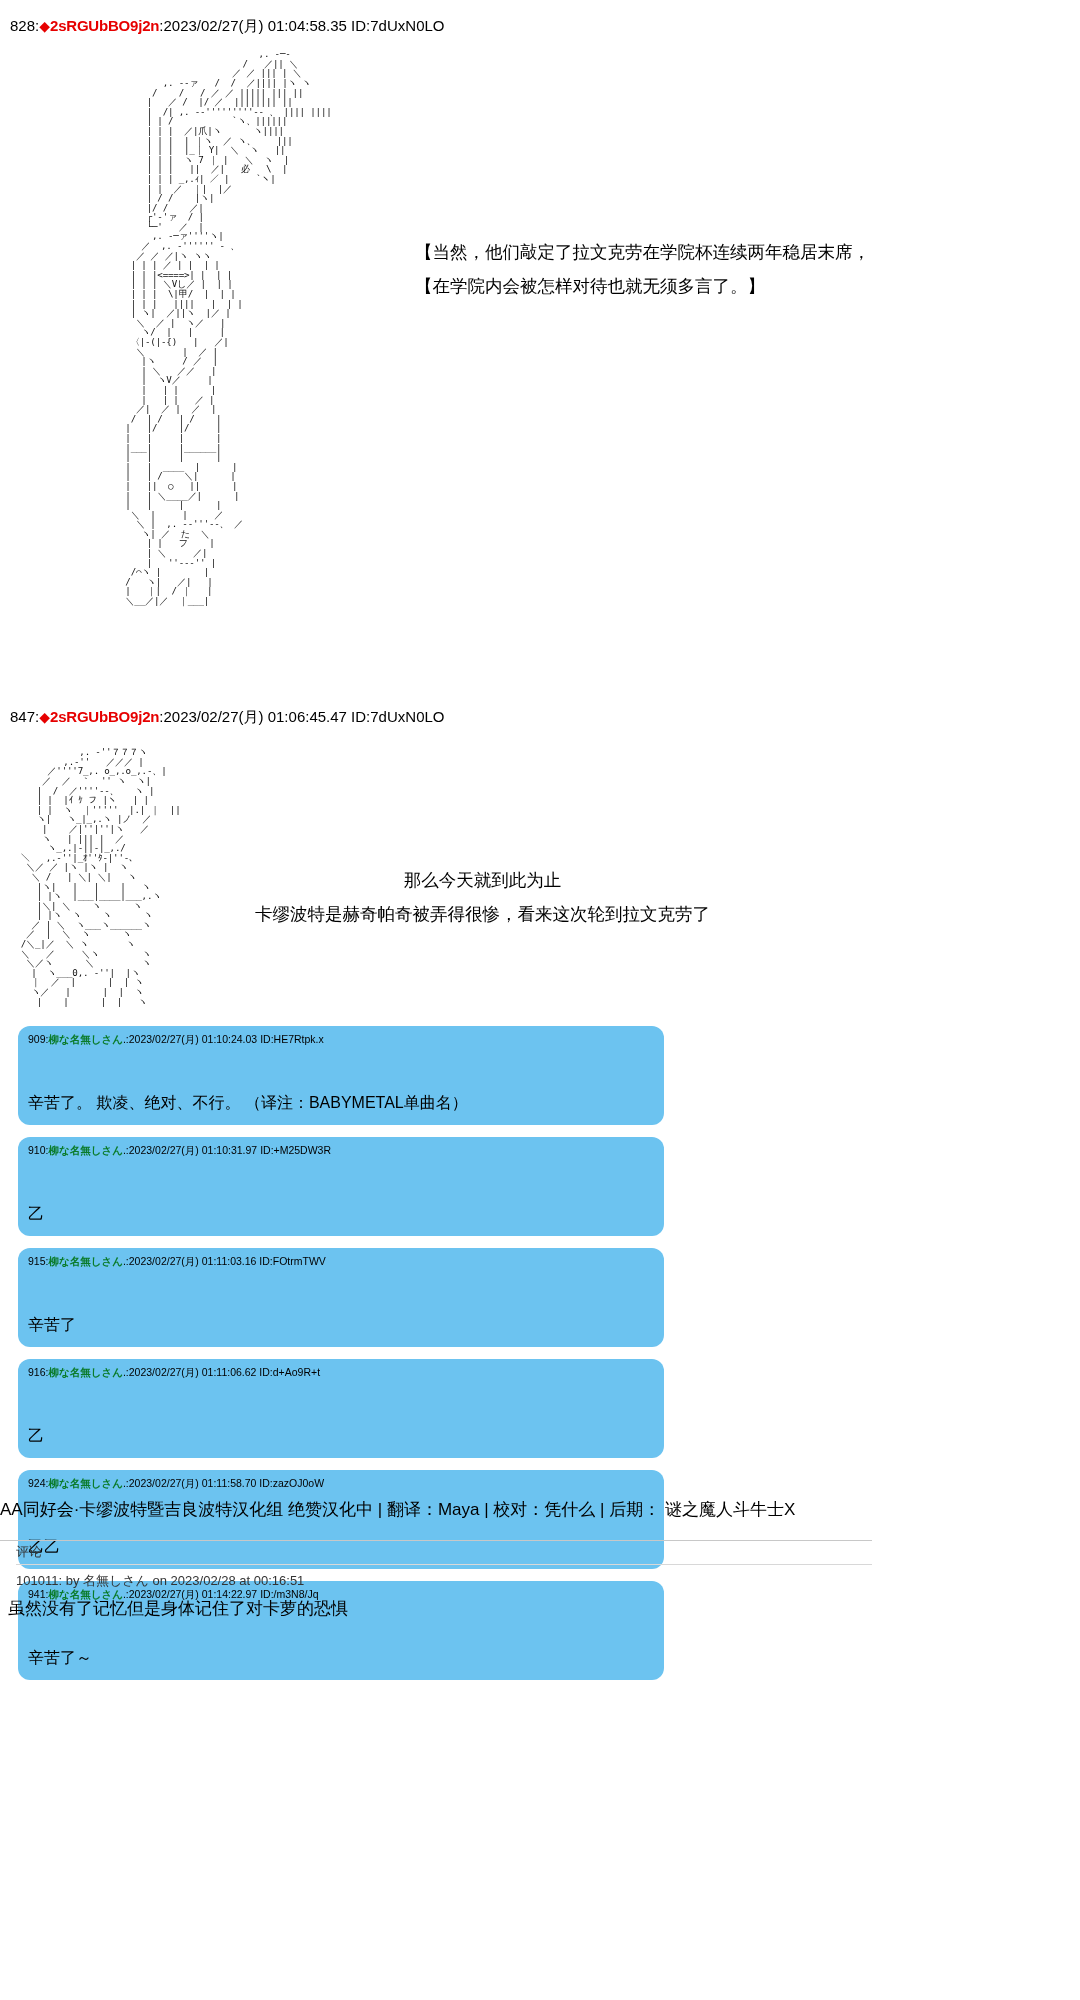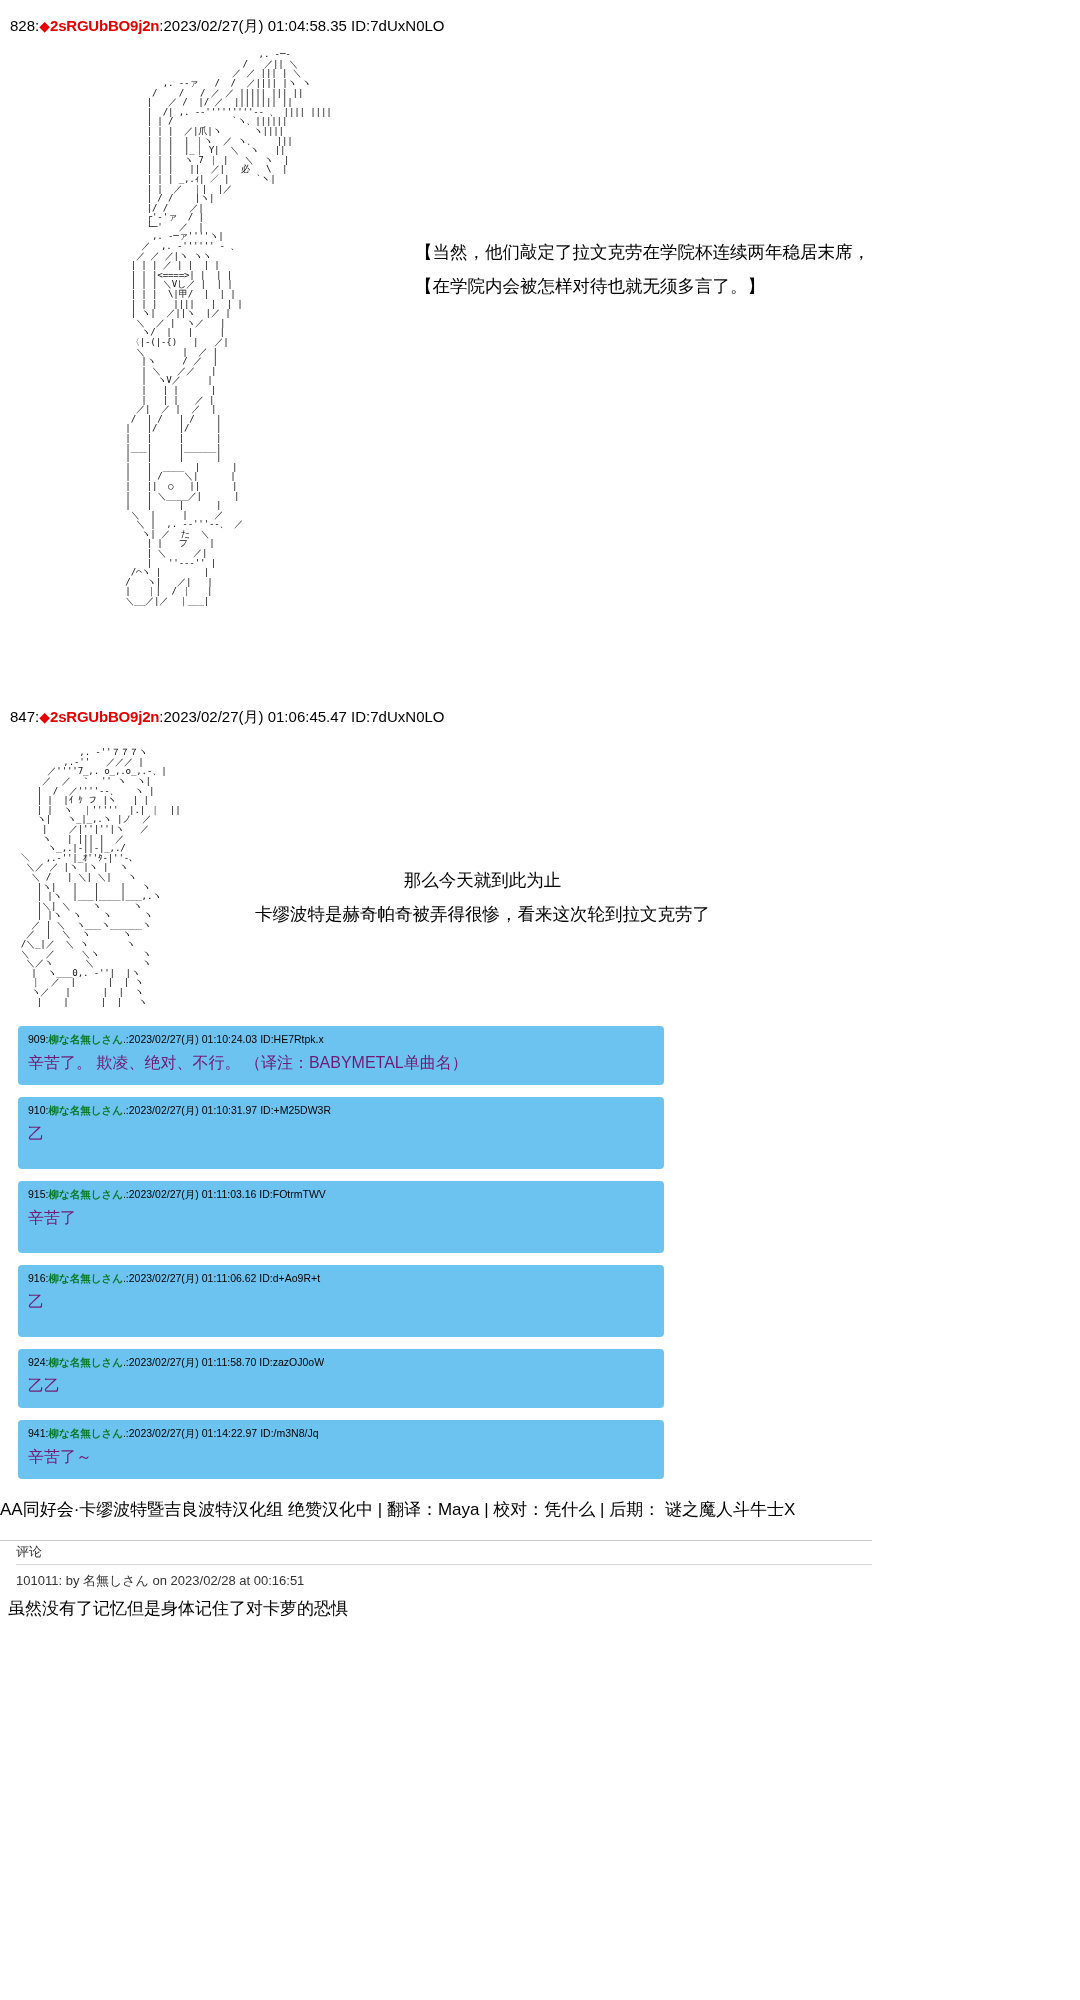--- a/index.html
+++ b/index.html
@@ -74,40 +74,41 @@
 
   
   .replies {
     position: absolute;
     left: 18px;
     top: 1026px;
     width: 646px;
   }
   .reply {
     background: #6cc3f0;
-    border-radius: 4px;
+    border-radius: 12px;
     margin-bottom: 12px;
     padding: 6px 10px 10px 10px;
     box-sizing: border-box;
   }
   .reply-h {
     font-size: 10.5px;
     line-height: 14px;
     white-space: nowrap;
     color: #000000;
   }
   .reply-h .rnum { color: #000000; }
   .reply-h .rname { color: #0a7b2a; font-weight: bold; }
   .reply-h .rdate, .reply-h .rid { color: #000000; }
   .reply-body {
     font-size: 16px;
     line-height: 24px;
     padding-top: 5px;
-    color: #701a75;
+    color: #000000;
     white-space: pre-wrap;
+    margin-top: 40px;
   }
   .reply.h-sm { min-height: 58px; }
   .reply.h-md { min-height: 72px; }
 
   
   .credits {
     position: absolute;
     left: 0;
     top: 1498px;
     width: 1080px;

